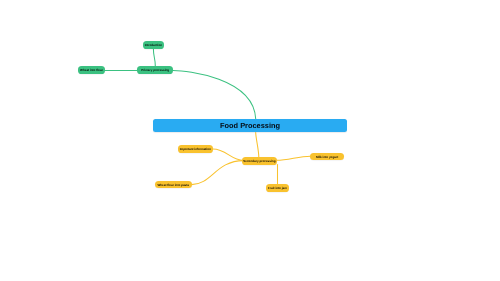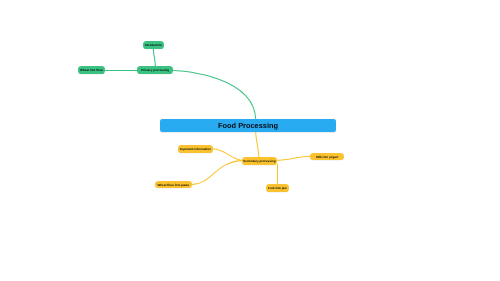--- a/index.html
+++ b/index.html
@@ -27,21 +27,21 @@
     <path fill="none" stroke-linecap="round" stroke="#3bc181" stroke-width="1.05" d="M153.4,48.7 C153.4,57.5 155.3,57.5 155.3,66.3"></path>
     <path fill="none" stroke-linecap="round" stroke="#f9c22e" stroke-width="1.05" d="M255.7,132.4 C255.7,137.4 258.8,150.1 258.8,157.1"></path>
     <path fill="none" stroke-linecap="round" stroke="#f9c22e" stroke-width="1.05" d="M212.8,149 C226.3,149 231,160.4 243.5,160.4"></path>
     <path fill="none" stroke-linecap="round" stroke="#f9c22e" stroke-width="1.05" d="M191.6,184.6 C211.6,184.6 216,160.6 243.5,160.6"></path>
     <path fill="none" stroke-linecap="round" stroke="#f9c22e" stroke-width="1.05" d="M276.6,160.3 C288.6,160.3 298.4,156.2 310.4,156.2"></path>
     <path fill="none" stroke-linecap="round" stroke="#f9c22e" stroke-width="1.05" d="M277.5,164.6 L277.5,184.1"></path>
   </svg>
 
   <div id="nodes">
 
-    <div class="node root-node" style="left: 153px; top: 118.6px; width: 176px; height: 13.7px; background: rgb(41, 171, 242); color: rgb(5, 12, 20); margin-left: 7px;">
+    <div class="node root-node" style="left: 153px; top: 118.6px; width: 194px; height: 13.7px; background: rgb(41, 171, 242); color: rgb(5, 12, 20);">
       <span class="node-label">Food Processing</span>
     </div>
 
     <div class="node green-node" style="left: 142.7px; top: 41.2px; width: 21.4px; height: 7.5px; background: rgb(59, 193, 129); color: rgb(0, 16, 8);">
       <span class="node-label">Introduction</span>
     </div>
 
     <div class="node green-node" style="left: 78.2px; top: 66.3px; width: 26.6px; height: 7.5px; background: rgb(59, 193, 129); color: rgb(0, 16, 8);">
       <span class="node-label">Wheat into flour</span>
     </div>

